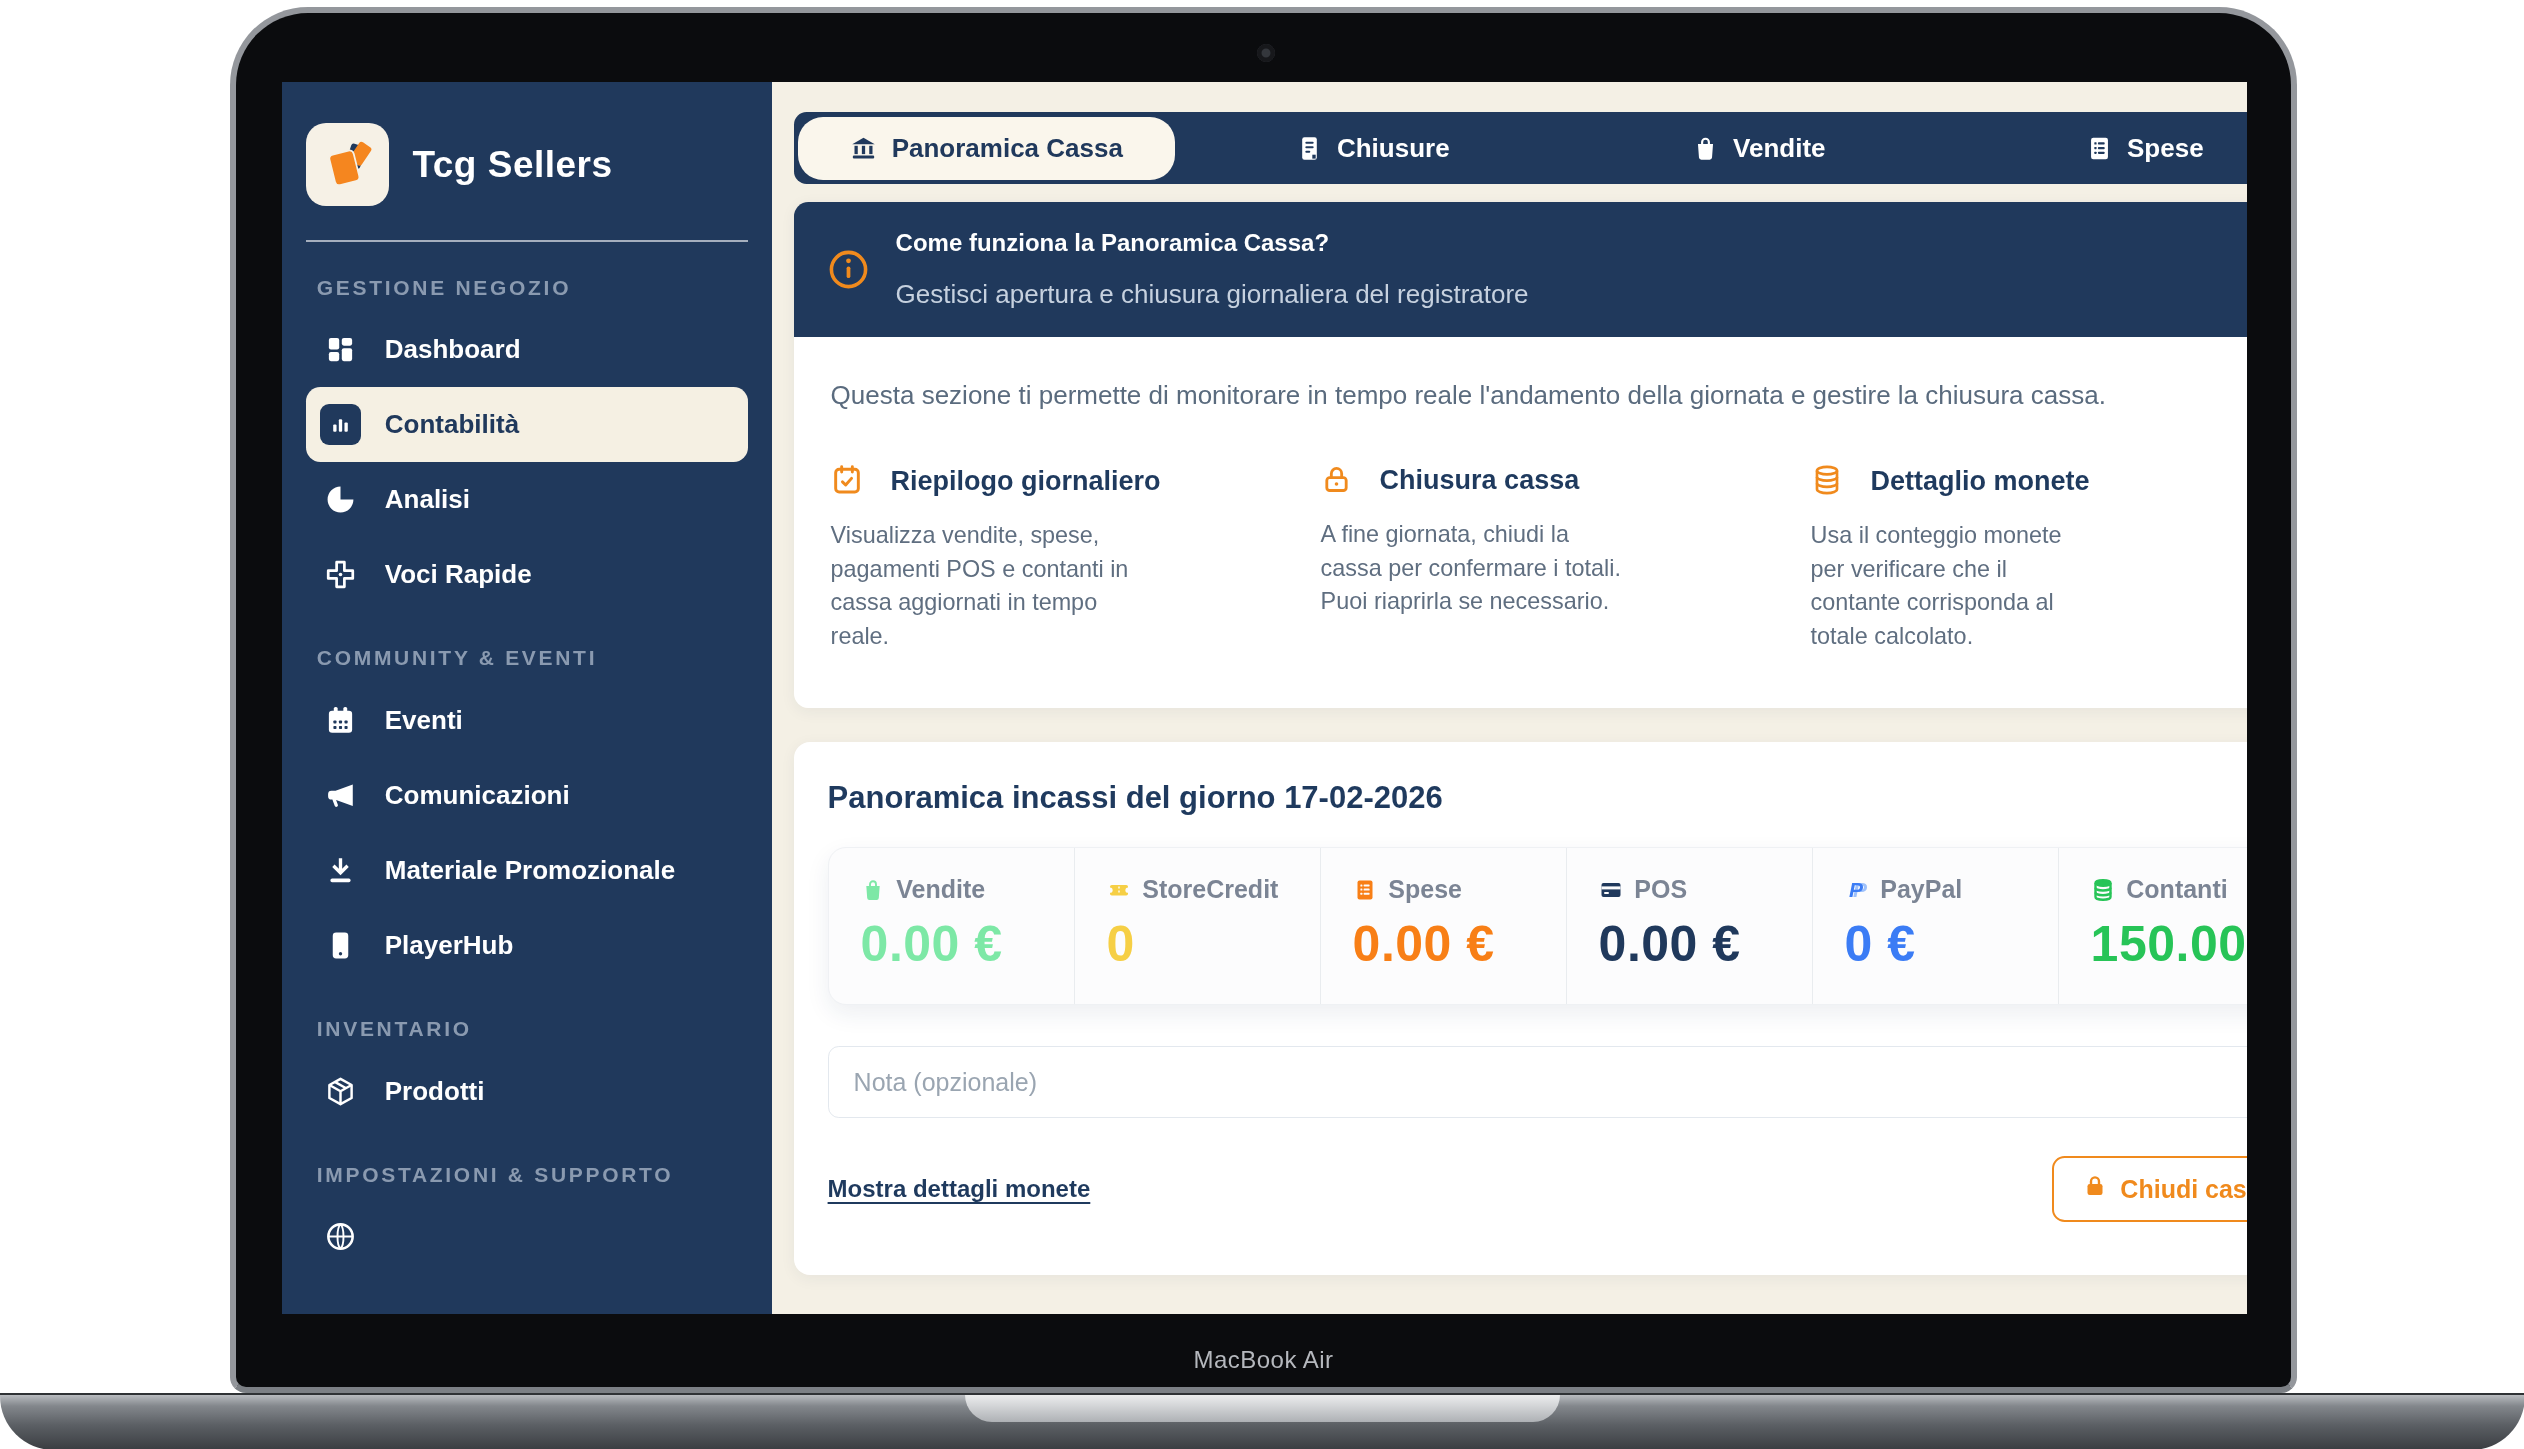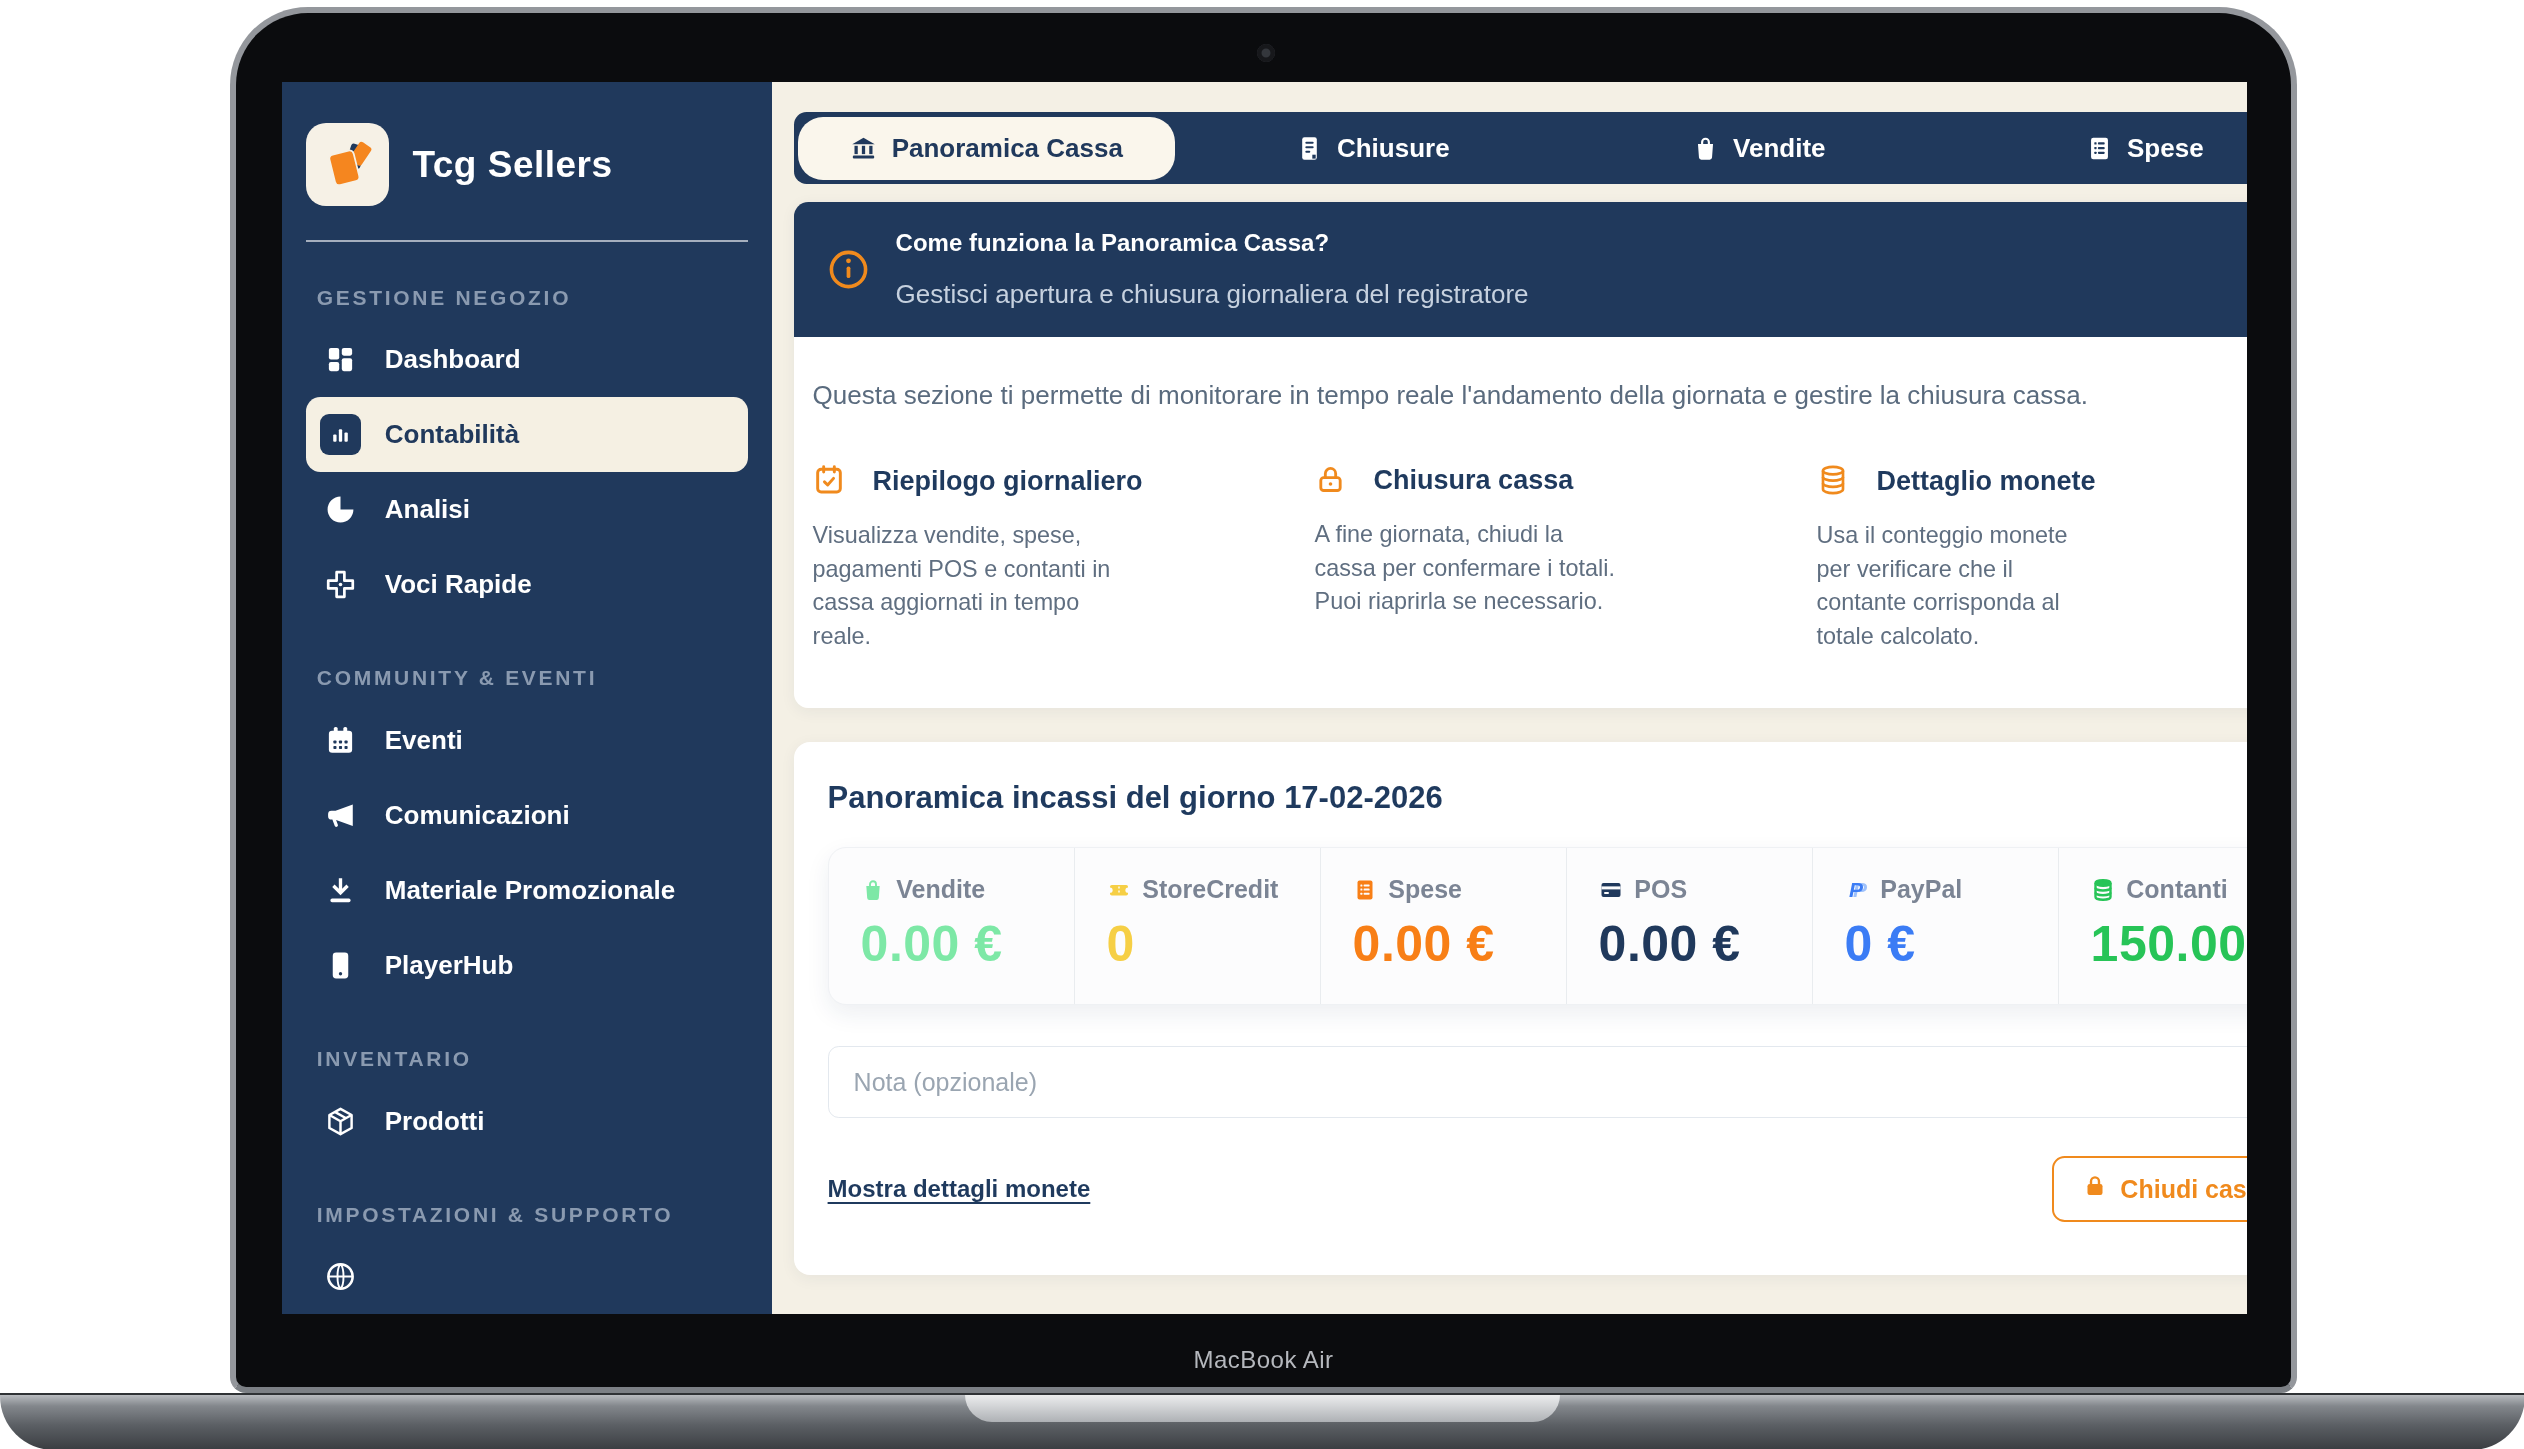--- a/index.html
+++ b/index.html
@@ -25,21 +25,21 @@
   .screen { position:absolute; left:46px; top:69px; width:1965px; height:1232px;
             background:#f4f0e5; overflow:hidden; display:flex; }
 
   
   .sidebar { width:490px; min-width:490px; background:#20395c; padding:41px 24px 0; color:#fff; }
   .logo-row { display:flex; align-items:center; gap:23.4px; }
   .logo-tile { width:83px; height:83px; background:#f6f1e6; border-radius:20px;
                display:flex; align-items:center; justify-content:center; }
   .brand-name { font-size:37px; font-weight:700; letter-spacing:0.5px; }
   .side-divider { height:1.8px; background:rgba(255,255,255,.6); margin-top:34px; }
-  .side-section { margin-top:44px; }
+  .side-section { margin-top:34px; }
   .side-label { color:#8a9ab0; font-size:21px; font-weight:700; letter-spacing:2.7px; margin:0 0 12.6px 10.8px; }
   .side-item { height:75px; display:flex; align-items:center; gap:23.4px; padding:0 14.4px;
                border-radius:14.4px; font-size:26px; font-weight:700; color:#fff; cursor:pointer; }
   .side-item .ic { width:41px; height:41px; display:flex; align-items:center; justify-content:center; }
   .side-item.active { background:#f5f0e3; color:#20395c; }
   .icon-tile { width:41px; height:41px; background:#20395c; border-radius:9px;
                display:flex; align-items:center; justify-content:center; }
 
   
   .main { flex:1; padding:30px 22.5px 0 21.6px; }
@@ -49,21 +49,21 @@
          color:#fff; font-size:26px; font-weight:700; cursor:pointer; margin:4.5px; border-radius:10px; }
   .tab.active { background:#faf6ec; color:#20395c;border-radius:25px; }
   .tab .t-icon { display:flex; }
 
   .info-panel { margin-top:18px; border-radius:14.4px; overflow:hidden;
                 box-shadow:0 3.6px 14.4px rgba(30,57,92,.06); }
   .panel-header { background:#20395c; color:#fff; padding:27px 34px; display:flex; align-items:center; gap:27px; }
   .info-badge { color:#f08a1d; display:flex; }
   .panel-title { font-size:24px; font-weight:700; }
   .panel-subtitle { font-size:26px; color:#c6d1df; margin-top:22px; }
-  .panel-body { background:#ffffff; padding:38px 19px 54px; }
+  .panel-body { background:#ffffff; padding:38px 37px 54px; }
   .lead { font-size:26px; color:#5a6b7e; line-height:1.6; max-width:1407px; }
   .features { display:flex; margin-top:47px; }
   .feature { flex:1; }
   .feature-head { display:flex; align-items:center; gap:28px; color:#f08a1d; }
   .feature-title { font-size:27px; font-weight:700; color:#1f3a5e; }
   .feature-text { margin-top:20px; font-size:23.4px; color:#5f6e80; line-height:1.45; }
   .feature:nth-child(1) .feature-text { max-width:325px; }
   .feature:nth-child(2) .feature-text { max-width:311px; }
   .feature:nth-child(3) .feature-text { max-width:289px; }
 

